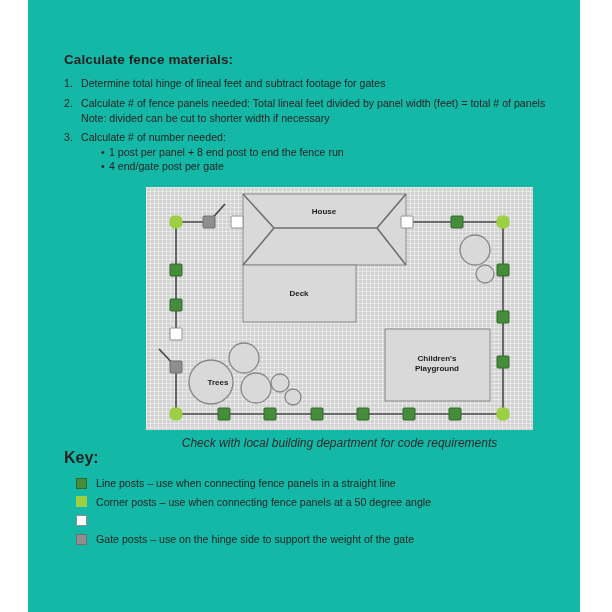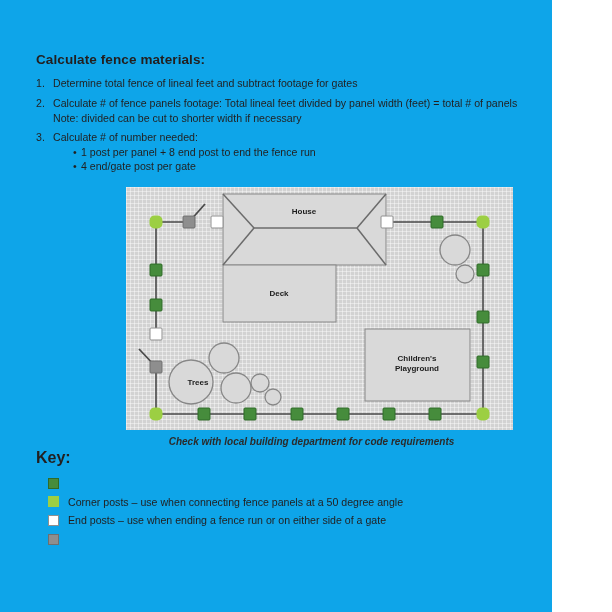--- a/index.html
+++ b/index.html
@@ -1,62 +1,62 @@
 <!DOCTYPE html>
 <html><head>
 <meta charset="utf-8">
 <style>
   html,body{margin:0;padding:0;background:#ffffff;}
-  .page{position:relative;width:552px;height:612px;background:#0ea5e9;overflow:hidden;
-        font-family:"Liberation Sans",sans-serif;color:#221f1f;}
+  .page{position:relative;width:552px;height:612px;background:#14b8a6;overflow:hidden;
+        font-family:"Liberation Sans",sans-serif;color:#221f1f;margin-left:28px;}
   
   .instructions{position:absolute;left:36px;top:52px;width:548px;}
   .title{font-size:13.5px;font-weight:bold;margin:0 0 10px 0;letter-spacing:.1px;}
   .step{display:flex;margin-bottom:6px;font-size:10.6px;line-height:1.3;}
   .step .num{width:17px;flex:0 0 17px;}
   .step .body{flex:1;}
   .note-line{margin-top:1px;}
   .bullets{margin-top:1px;padding-left:20px;}
   .bullet-row{display:flex;line-height:1.3;}
   .bullet-row .glyph{width:8px;flex:0 0 8px;}
   
-  .diagram{position:absolute;left:126px;top:187px;width:387px;height:243px;
+  .diagram{position:absolute;left:118px;top:187px;width:387px;height:243px;
            background-color:#d2d2d2;
            background-image:linear-gradient(to right,rgba(255,255,255,.42) 1px,transparent 1px),
                             linear-gradient(to bottom,rgba(255,255,255,.42) 1px,transparent 1px);
            background-size:4px 4px;}
   .diagram svg{position:absolute;left:0;top:0;}
   svg text{font-family:"Liberation Sans",sans-serif;font-weight:bold;font-size:8px;fill:#1c1c1c;}
   .caption{position:absolute;left:118px;top:436px;width:387px;text-align:center;
-           font-size:10px;font-style:italic;color:#2b2b2b;font-weight:bold;}
+           font-size:12px;font-style:italic;color:#2b2b2b;}
   
   .key{position:absolute;left:36px;top:449px;width:548px;}
   .key-title{font-size:16px;font-weight:bold;margin:0 0 7px 0;}
   .key-row{display:flex;align-items:center;height:18.6px;font-size:10.6px;}
   .sw-cell{width:20px;flex:0 0 20px;margin-left:12px;display:flex;align-items:center;}
   .sw{width:11px;height:11px;box-sizing:border-box;border:1px solid transparent;}
   .sw.panel{height:2px;border:none;}
 </style>
 </head>
 <body>
 
 <div class="page">
 
   <div class="instructions">
     <h1 class="title">Calculate fence materials:</h1>
 
     <div class="step">
       <span class="num">1.</span>
-      <span class="body">Determine total fence of lineal feet and subtract footage for gates</span>
+      <span class="body">Determine total hinge of lineal feet and subtract footage for gates</span>
     </div>
 
     <div class="step">
       <span class="num">2.</span>
       <span class="body">
-        <span>Calculate # of fence panels footage: Total lineal feet divided by panel width (feet) = total # of panels</span>
+        <span>Calculate # of fence panels needed: Total lineal feet divided by panel width (feet) = total # of panels</span>
         <div class="note-line">Note: divided can be cut to shorter width if necessary</div>
       </span>
     </div>
 
     <div class="step">
       <span class="num">3.</span>
       <span class="body">
         <span>Calculate # of number needed:</span>
         <div class="bullets">
           <div class="bullet-row">
@@ -126,33 +126,34 @@
   </div>
   <div class="caption">Check with local building department for code requirements</div>
 
   <div class="key">
     <h2 class="key-title">Key:</h2>
 
     <div class="key-row">
       <span class="sw-cell">
           <span class="sw" style="background: rgb(70, 140, 60); border-color: rgb(47, 107, 40);"></span>
         </span>
+      <span>Line posts – use when connecting fence panels in a straight line</span>
     </div>
     <div class="key-row">
       <span class="sw-cell">
           <span class="sw" style="background: rgb(156, 207, 67); border-color: rgb(156, 207, 67);"></span>
         </span>
       <span>Corner posts – use when connecting fence panels at a 50 degree angle</span>
     </div>
     <div class="key-row">
       <span class="sw-cell">
           <span class="sw" style="background: rgb(255, 255, 255); border-color: rgb(143, 143, 143);"></span>
         </span>
-      <span>End posts – use when ending a fence run or on either side of a gate</span>
     </div>
     <div class="key-row">
       <span class="sw-cell">
           <span class="sw" style="background: rgb(142, 142, 142); border-color: rgb(111, 111, 111);"></span>
         </span>
+      <span>Gate posts – use on the hinge side to support the weight of the gate</span>
     </div>
   </div>
 
 </div>
 
 </body></html>

